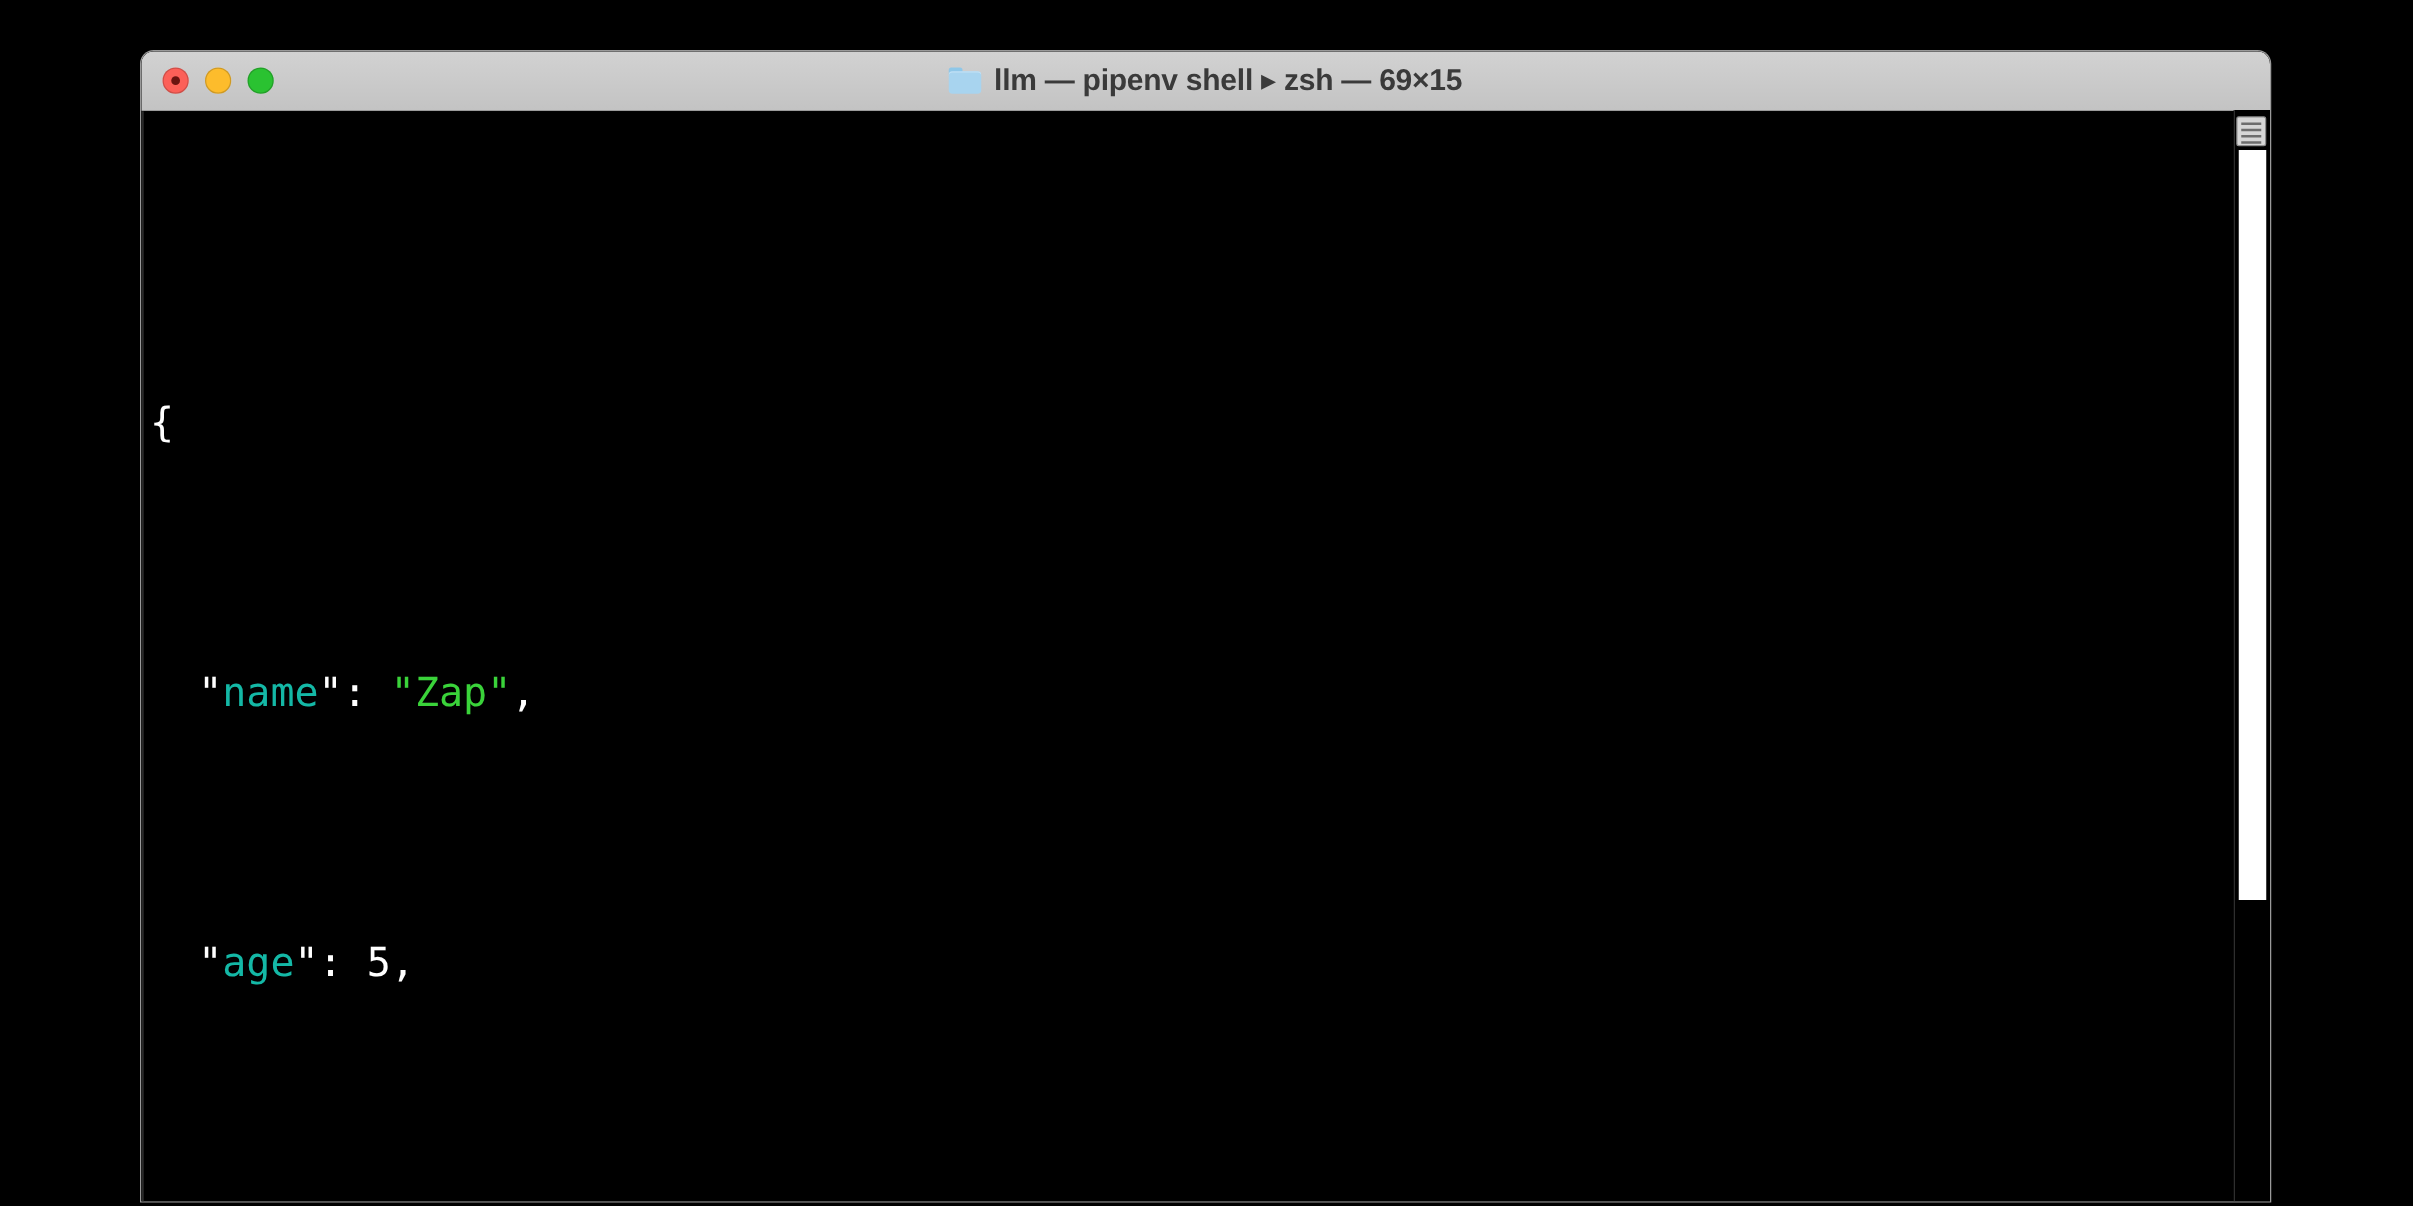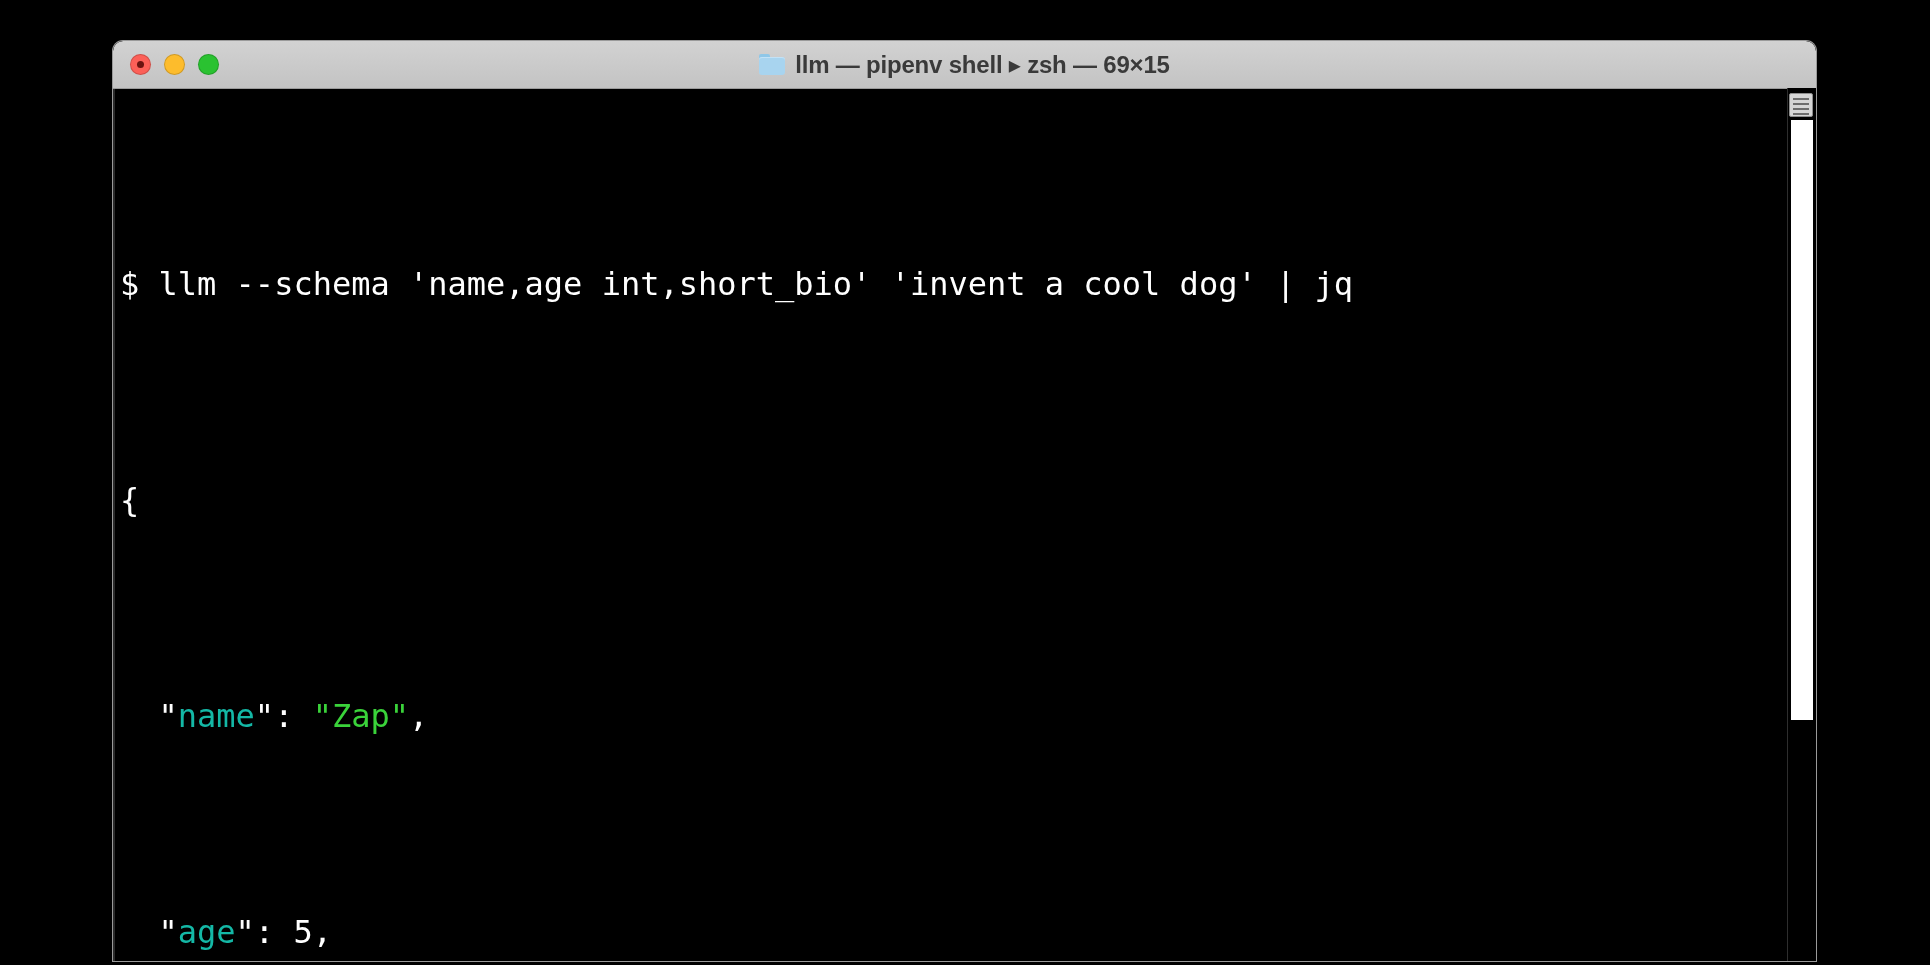--- a/index.html
+++ b/index.html
@@ -117,21 +117,20 @@
         </span>
         <span>llm — pipenv shell ▸ zsh — 69×15</span>
       </div>
     </div>
 
     <div class="term">
       <div class="edge"></div>
 
       <div class="content">
 
-        <span class="line"><span class="white">$ llm --schema 'name,age int,short_bio' 'invent a cool dog' | jq</span></span>
 
         <span class="line"><span class="white">{</span></span>
 
         <span class="line">  <span class="punct">"</span><span class="key">name</span><span class="punct">"</span><span class="punct">: </span><span class="str">"Zap"</span><span class="punct">,</span></span>
 
         <span class="line">  <span class="punct">"</span><span class="key">age</span><span class="punct">"</span><span class="punct">: </span><span class="num">5</span><span class="punct">,</span></span>
 
         
 
         

